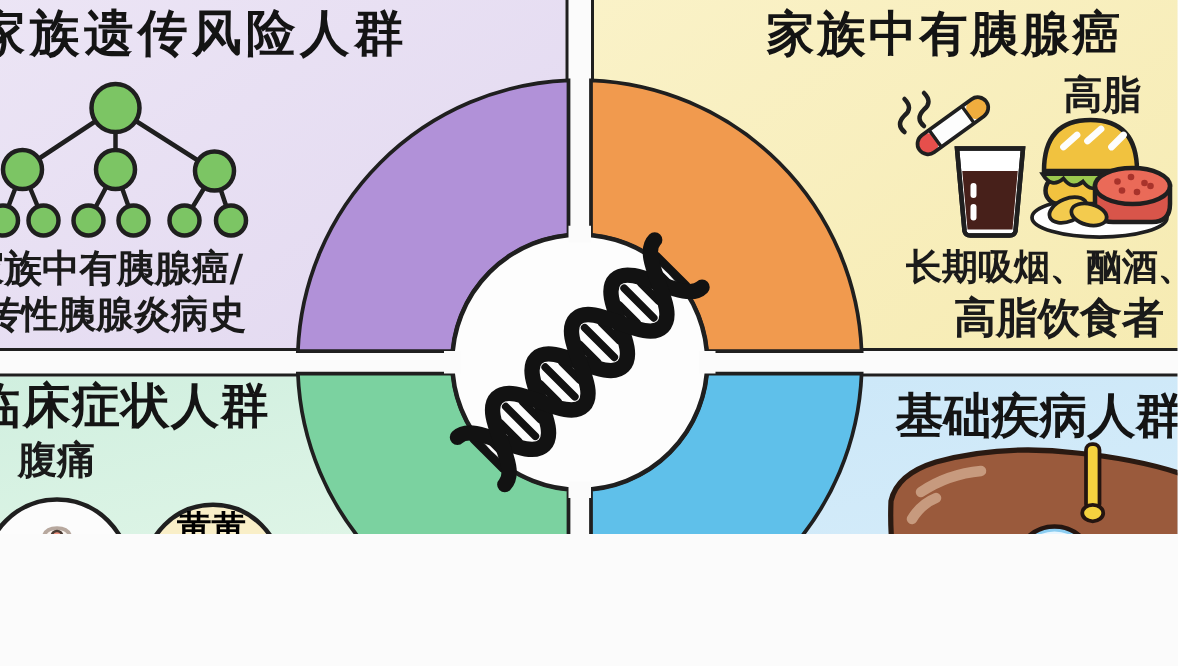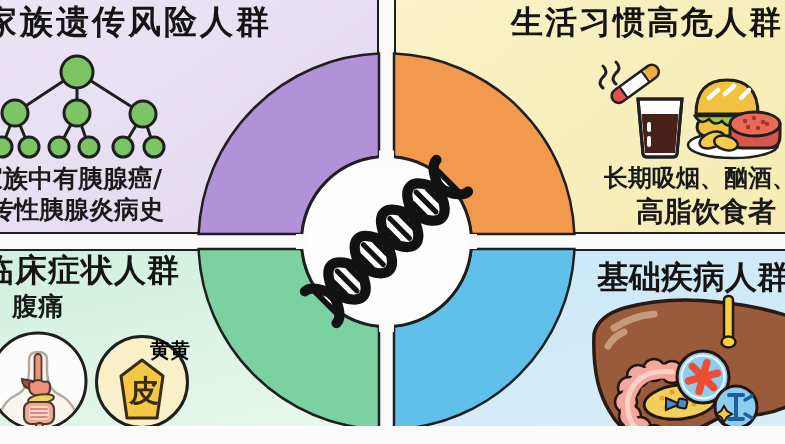--- a/index.html
+++ b/index.html
@@ -1,40 +1,40 @@
 <!DOCTYPE html>
 <html><head>
 <meta charset="utf-8">
 <style>
   html,body{margin:0;padding:0;}
   body{
     width:785px;height:444px;overflow:hidden;position:relative;
     background:#fbfbfb;
     font-family:"DejaVu Sans","Liberation Sans",sans-serif;
   }
-  .canvas{position:absolute;inset:0;width:785px;height:426px;overflow:hidden;}
+  .canvas{position:absolute;inset:0;width:785px;height:356px;overflow:hidden;}
   .panel{position:absolute;border:2.5px solid #1f1f1f;border-radius:3px;box-sizing:border-box;}
   .panel.tl{left:-12px;top:-12px;width:391px;height:246px;background:linear-gradient(145deg,#ece5f5 0%,#e2d8f0 100%);}
   .panel.tr{left:394px;top:-12px;width:403px;height:246px;background:linear-gradient(145deg,#faf2c8 0%,#f6ebb2 100%);}
   .panel.bl{left:-12px;top:249px;width:391px;height:207px;background:linear-gradient(168deg,#d0efdf 0%,#e9f9ec 100%);}
   .panel.br{left:394px;top:249px;width:403px;height:207px;background:linear-gradient(168deg,#cbe7f8 0%,#d9eefa 100%);}
   .abs{position:absolute;}
   .title{position:absolute;font-weight:800;color:#141414;white-space:nowrap;line-height:1.1;}
   .t-family{left:-16px;top:4px;font-size:33px;letter-spacing:3px;}
   .t-life{left:511px;top:5px;font-size:32px;letter-spacing:2px;}
   .t-clin{left:-18px;top:253px;font-size:32px;letter-spacing:1px;}
   .t-dis{left:597px;top:260px;font-size:32px;letter-spacing:0px;}
   .desc{position:absolute;font-weight:600;color:#1a1a1a;white-space:nowrap;line-height:1.15;}
   .d-fam1{left:-22px;top:165px;font-size:25px;}
   .d-fam2{left:-36px;top:196px;font-size:25px;}
   .d-life1{left:604px;top:165px;font-size:24px;}
   .d-life2{left:636px;top:196px;font-size:28px;}
   .lbl-fat{left:709px;top:50px;font-size:26px;font-weight:700;}
   .lbl-pain{left:12px;top:294px;font-size:26px;font-weight:700;font-family:Liberation Mono, monospace;}
-  .lbl-jaundice{left:118px;top:337px;width:56px;text-align:center;font-size:20px;font-weight:800;margin-left:24px;}
+  .lbl-jaundice{left:118px;top:337px;width:56px;text-align:left;font-size:23px;font-weight:800;}
   .lbl-skin{left:128px;top:371px;width:32px;text-align:center;font-size:30px;font-weight:700;color:#3a2a10;}
   svg{display:block;}
 </style>
 </head>
 <body>
 
 <div class="canvas">
 
   <div class="panel tl"></div>
   <div class="panel tr"></div>
@@ -96,21 +96,22 @@
         <circle cx="99" cy="95" r="10"></circle>
           <circle cx="133" cy="95" r="10"></circle>
           <circle cx="164" cy="95" r="10"></circle>
       </g>
     </g>
   </svg>
 
   <div class="desc d-fam1">家族中有胰腺癌/</div>
   <div class="desc d-fam2">遗传性胰腺炎病史</div>
 
-  <div class="title t-life">生活习惯高危人群</div>
+  <div class="title t-life">家族中有胰腺癌</div>
+  <div class="desc lbl-fat abs">高脂</div>
 
   <svg class="abs" style="left:585px;top:48px" width="205" height="120" viewBox="0 0 205 120">
 
     <g stroke="#1f1f1f" stroke-width="3" fill="none" stroke-linecap="round">
       <path d="M18,40 q-6,-5 0,-11 q6,-5 0,-11"></path>
       <path d="M31,36 q-6,-5 0,-11 q6,-5 0,-11"></path>
     </g>
 
     <g transform="translate(28,52) rotate(-36)">
       <rect x="0" y="-7" width="55" height="14" rx="7" fill="#fdfdfd"></rect>

